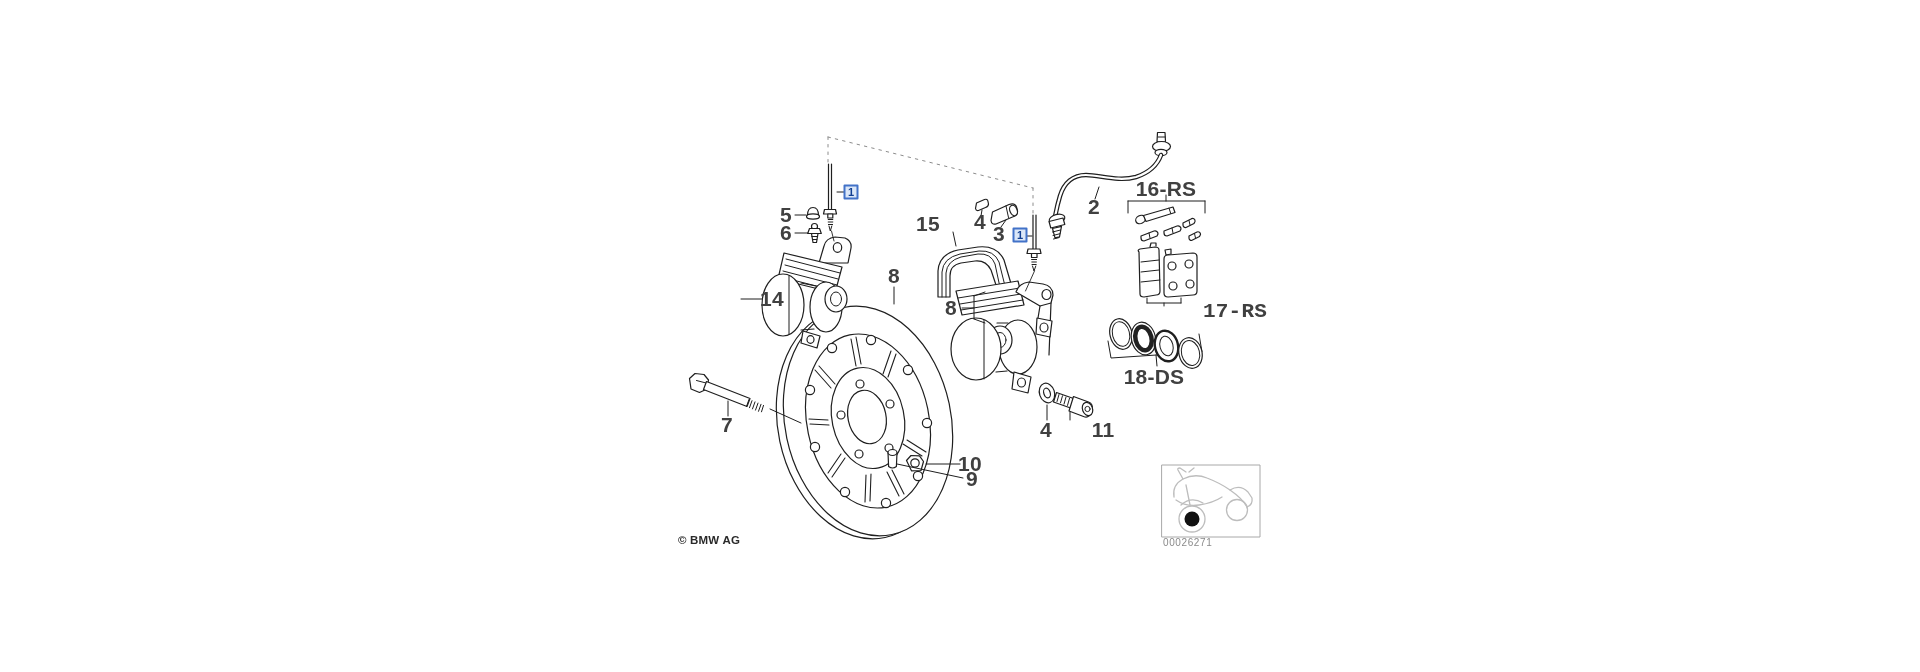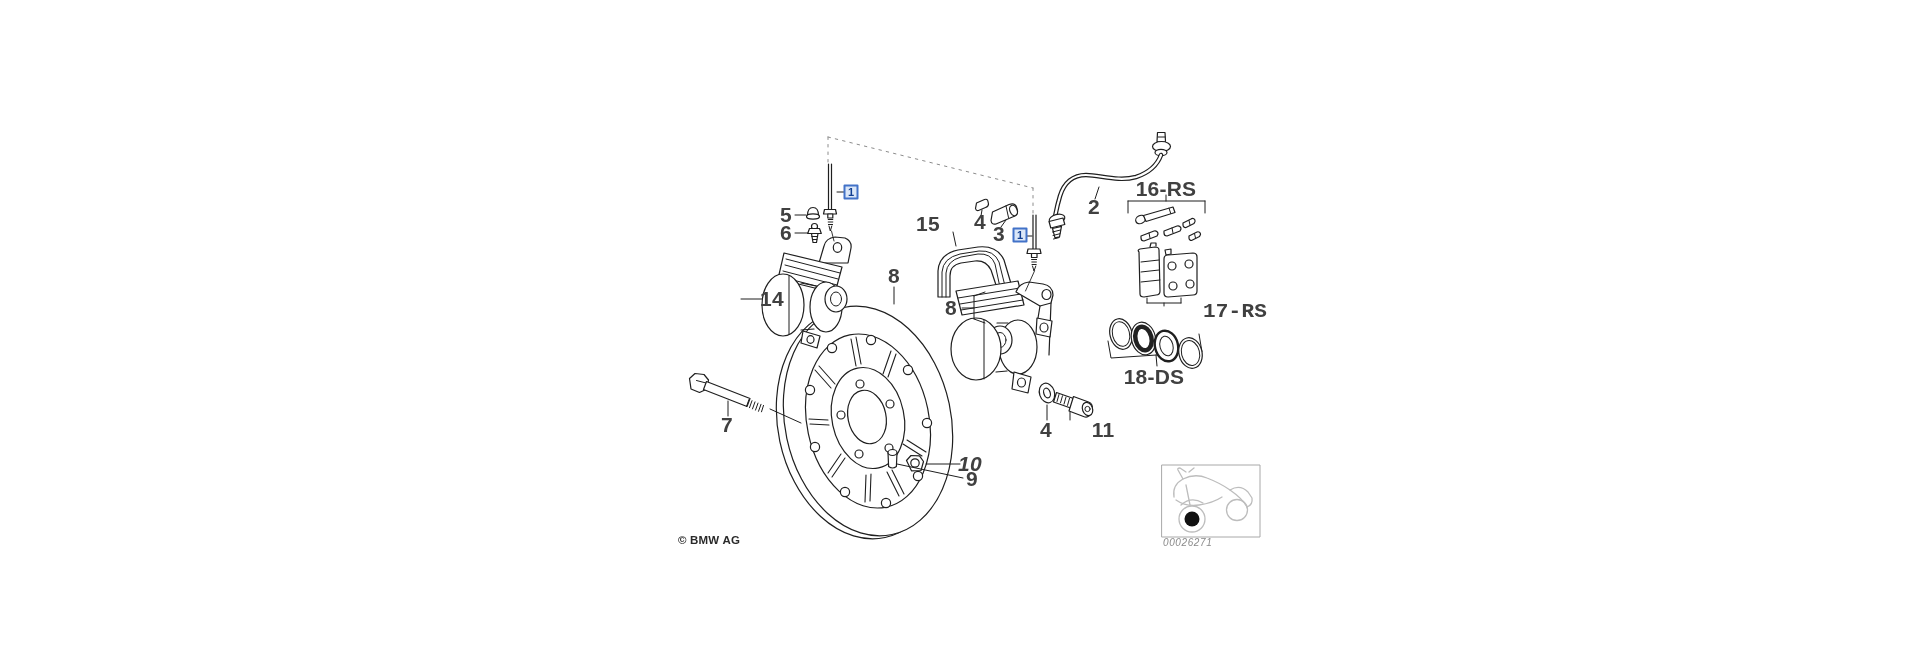--- a/index.html
+++ b/index.html
@@ -8,21 +8,21 @@
   .stage svg.art{position:absolute;left:0;top:0;}
   .callout{position:absolute;transform:translate(-50%,-50%);font-weight:bold;
            font-size:21px;color:#404040;white-space:nowrap;letter-spacing:.2px;
            user-select:none;}
   .callout.boxed{font-size:11px;width:15px;height:15px;line-height:11px;
                  text-align:center;background:#dbe7f8;border:2px solid #4272c8;
                  color:#123f92;box-sizing:border-box;letter-spacing:0;border-radius:1px;}
   .copyright{position:absolute;left:678px;top:534px;font-size:11.5px;font-weight:600;
              color:#2a2a2a;letter-spacing:.2px;text-align:right;}
   .thumb-number{position:absolute;left:1163px;top:537px;font-size:10px;color:#8a8a8a;
-                letter-spacing:.6px;font-style:italic;}
+                letter-spacing:.6px;}
 </style>
 </head>
 <body>
 
 <div class="stage">
 
 <svg class="art" width="1920" height="672" viewBox="0 0 1920 672" fill="#ffffff" stroke="#1f1f1f" stroke-width="1.2" stroke-linecap="round" stroke-linejoin="round">
 
   <g stroke="#8c8c8c" stroke-width="1" fill="none" stroke-dasharray="2.5 5">
     <path d="M828,137 L1033,188 M828,137 L828,164 M1033,188 L1033,214"></path>
@@ -267,21 +267,21 @@
       <div class="callout boxed" style="left: 851px; top: 192px;">1</div>
       <div class="callout boxed" style="left: 1020px; top: 235px;">1</div>
       <div class="callout" style="left: 1094px; top: 207px;">2</div>
       <div class="callout" style="left: 999px; top: 234px;">3</div>
       <div class="callout" style="left: 980px; top: 222px;">4</div>
       <div class="callout" style="left: 786px; top: 215px;">5</div>
       <div class="callout" style="left: 786px; top: 233px;">6</div>
       <div class="callout" style="left: 727px; top: 425px;">7</div>
       <div class="callout" style="left: 894px; top: 276px;">8</div>
       <div class="callout" style="left: 972px; top: 479px;">9</div>
-      <div class="callout" style="left: 970px; top: 464px; font-style: italic;">10</div>
+      <div class="callout" style="left: 970px; top: 464px;">10</div>
       <div class="callout" style="left: 1071px; top: 430px; margin-left: 32px;">11</div>
       <div class="callout" style="left: 1046px; top: 430px;">4</div>
       <div class="callout" style="left: 951px; top: 308px;">8</div>
       <div class="callout" style="left: 772px; top: 299px;">14</div>
       <div class="callout" style="left: 928px; top: 224px; text-align: center;">15</div>
       <div class="callout" style="left: 1166px; top: 189px;">16-RS</div>
       <div class="callout" style="left: 1235px; top: 311px; font-family: Liberation Mono, monospace;">17-RS</div>
       <div class="callout" style="left: 1154px; top: 377px;">18-DS</div>
     </div>
 

